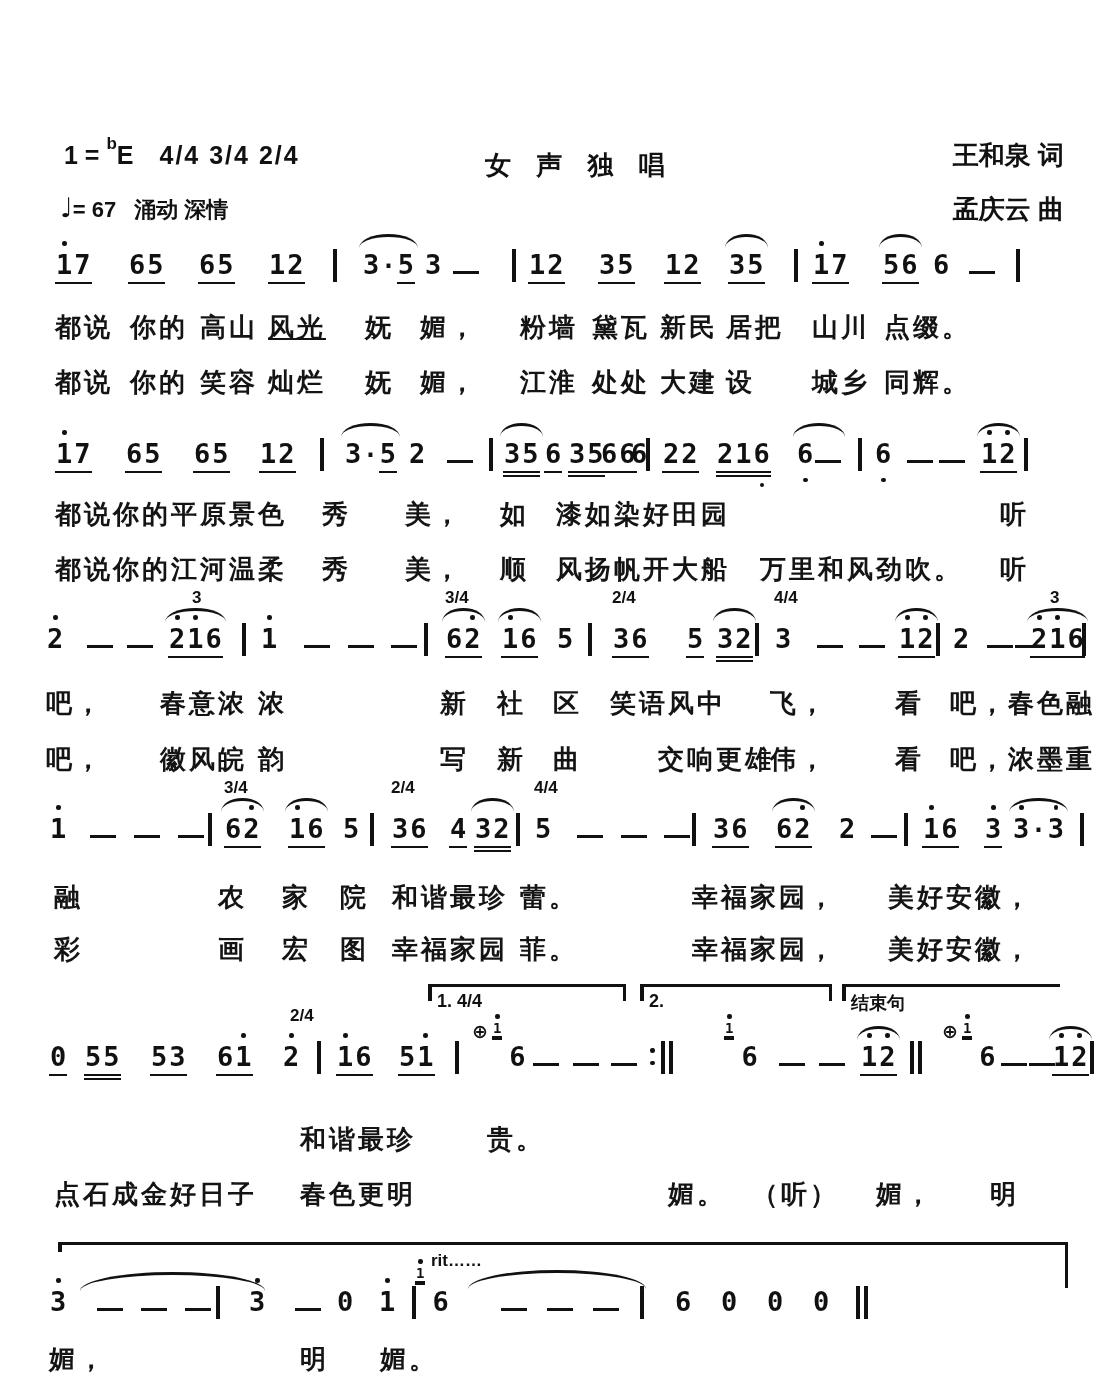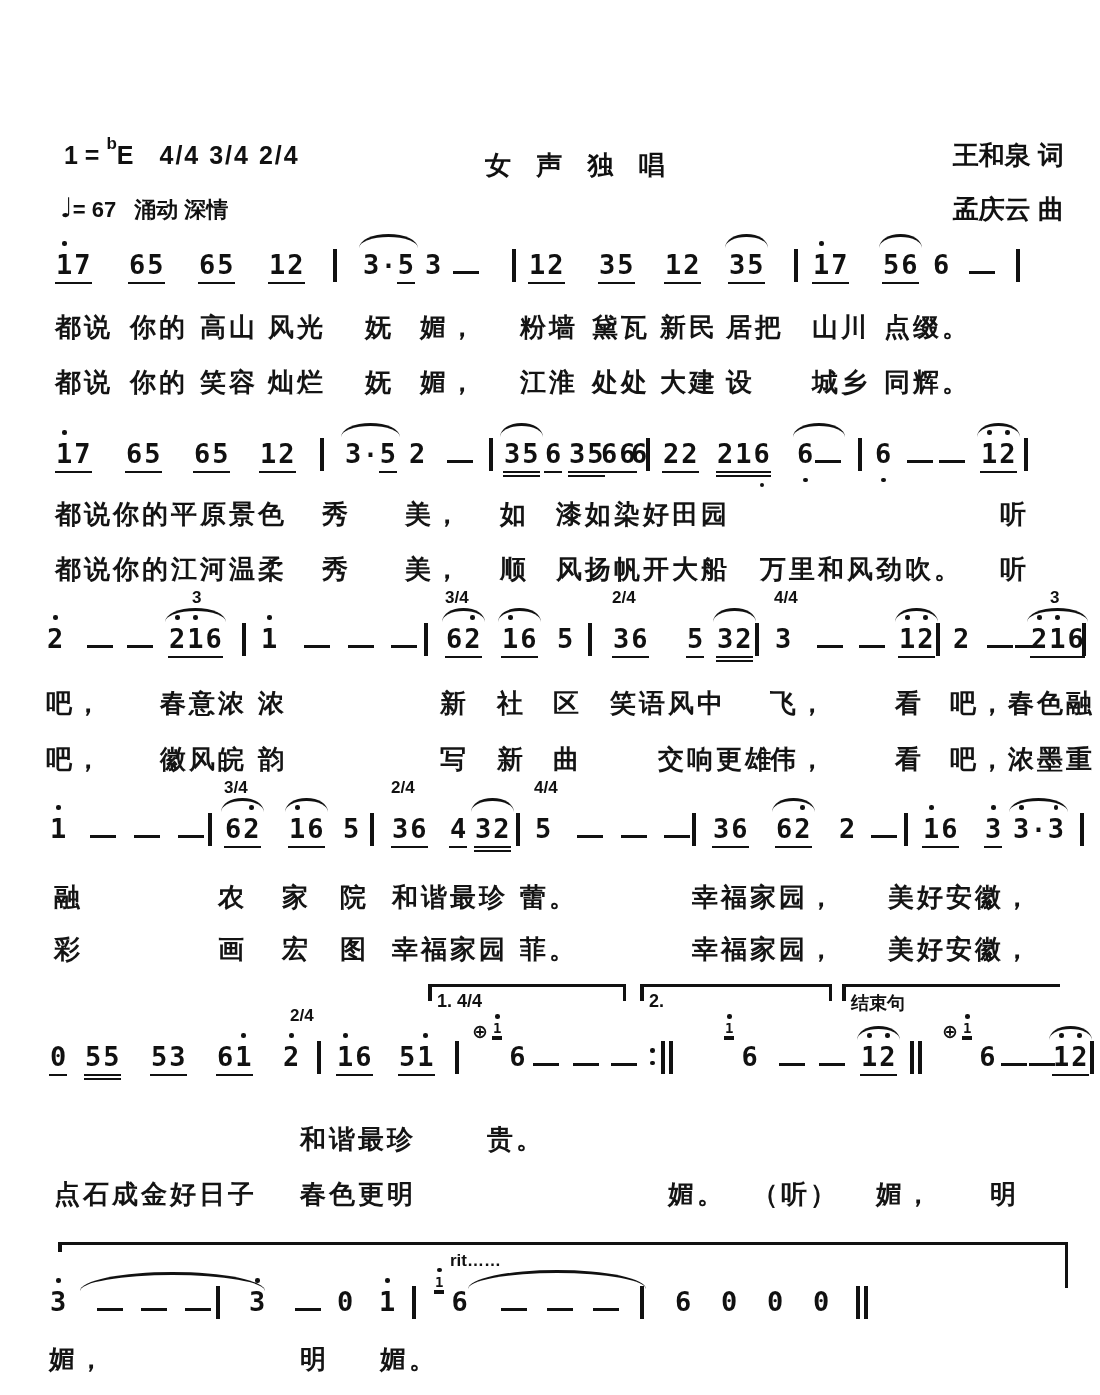--- a/index.html
+++ b/index.html
@@ -555,21 +555,21 @@
         </span>
         <span class="tok" style="left: 336px;">
           <span class="ch"><b class="glx">0</b></span>
         </span>
         <span class="tok" style="left: 378px;">
           <span class="ch"><i class="da"></i><b class="glx">1</b></span>
         </span>
         <span class="tok" style="left: 412px;">
           <span class="mbar"></span>
         </span>
-        <span class="tok" style="left: 434px; align-items: center;">
+        <span class="tok" style="left: 415px;">
           <span class="tsup" style="left: 16px;">rit……</span>
           <span class="grace"><i class="da"></i><b class="ggl">1</b></span>
           <span class="ch"><b class="glx">6</b></span>
         </span>
         <span class="tok" style="left: 500px;">
           <span class="ch"><span class="dashline"></span></span>
         </span>
         <span class="tok" style="left: 546px;">
           <span class="ch"><span class="dashline"></span></span>
         </span>
@@ -613,21 +613,21 @@
       <div class="volta" style="left: 58px; top: 1242px; width: 1010px;">
         <i class="vh vhl" style="height: 10px;"></i>
         <i class="vh vhr" style="height: 46px;"></i>
       </div>
       <div class="tie" style="left: 80px; top: 1272px; width: 185px;"></div>
       <div class="tie" style="left: 468px; top: 1270px; width: 178px;"></div>
       <div class="flab" style="left: 290px; top: 1006px;">2/4</div>
       <span class="lyr" style="left: 55px; top: 310px;">都说</span>
       <span class="lyr" style="left: 130px; top: 310px;">你的</span>
       <span class="lyr" style="left: 200px; top: 310px;">高山</span>
-      <span class="lyr" style="left: 268px; top: 310px;">风光</span>
+      <span class="lyr" style="left: 268px; top: 310px; text-decoration: underline;">风光</span>
       <span class="lyr" style="left: 365px; top: 310px;">妩</span>
       <span class="lyr" style="left: 420px; top: 310px;">媚，</span>
       <span class="lyr" style="left: 520px; top: 310px;">粉墙</span>
       <span class="lyr" style="left: 592px; top: 310px;">黛瓦</span>
       <span class="lyr" style="left: 660px; top: 310px;">新民</span>
       <span class="lyr" style="left: 726px; top: 310px;">居把</span>
       <span class="lyr" style="left: 812px; top: 310px;">山川</span>
       <span class="lyr" style="left: 884px; top: 310px;">点缀。</span>
       <span class="lyr" style="left: 55px; top: 365px;">都说</span>
       <span class="lyr" style="left: 130px; top: 365px;">你的</span>

